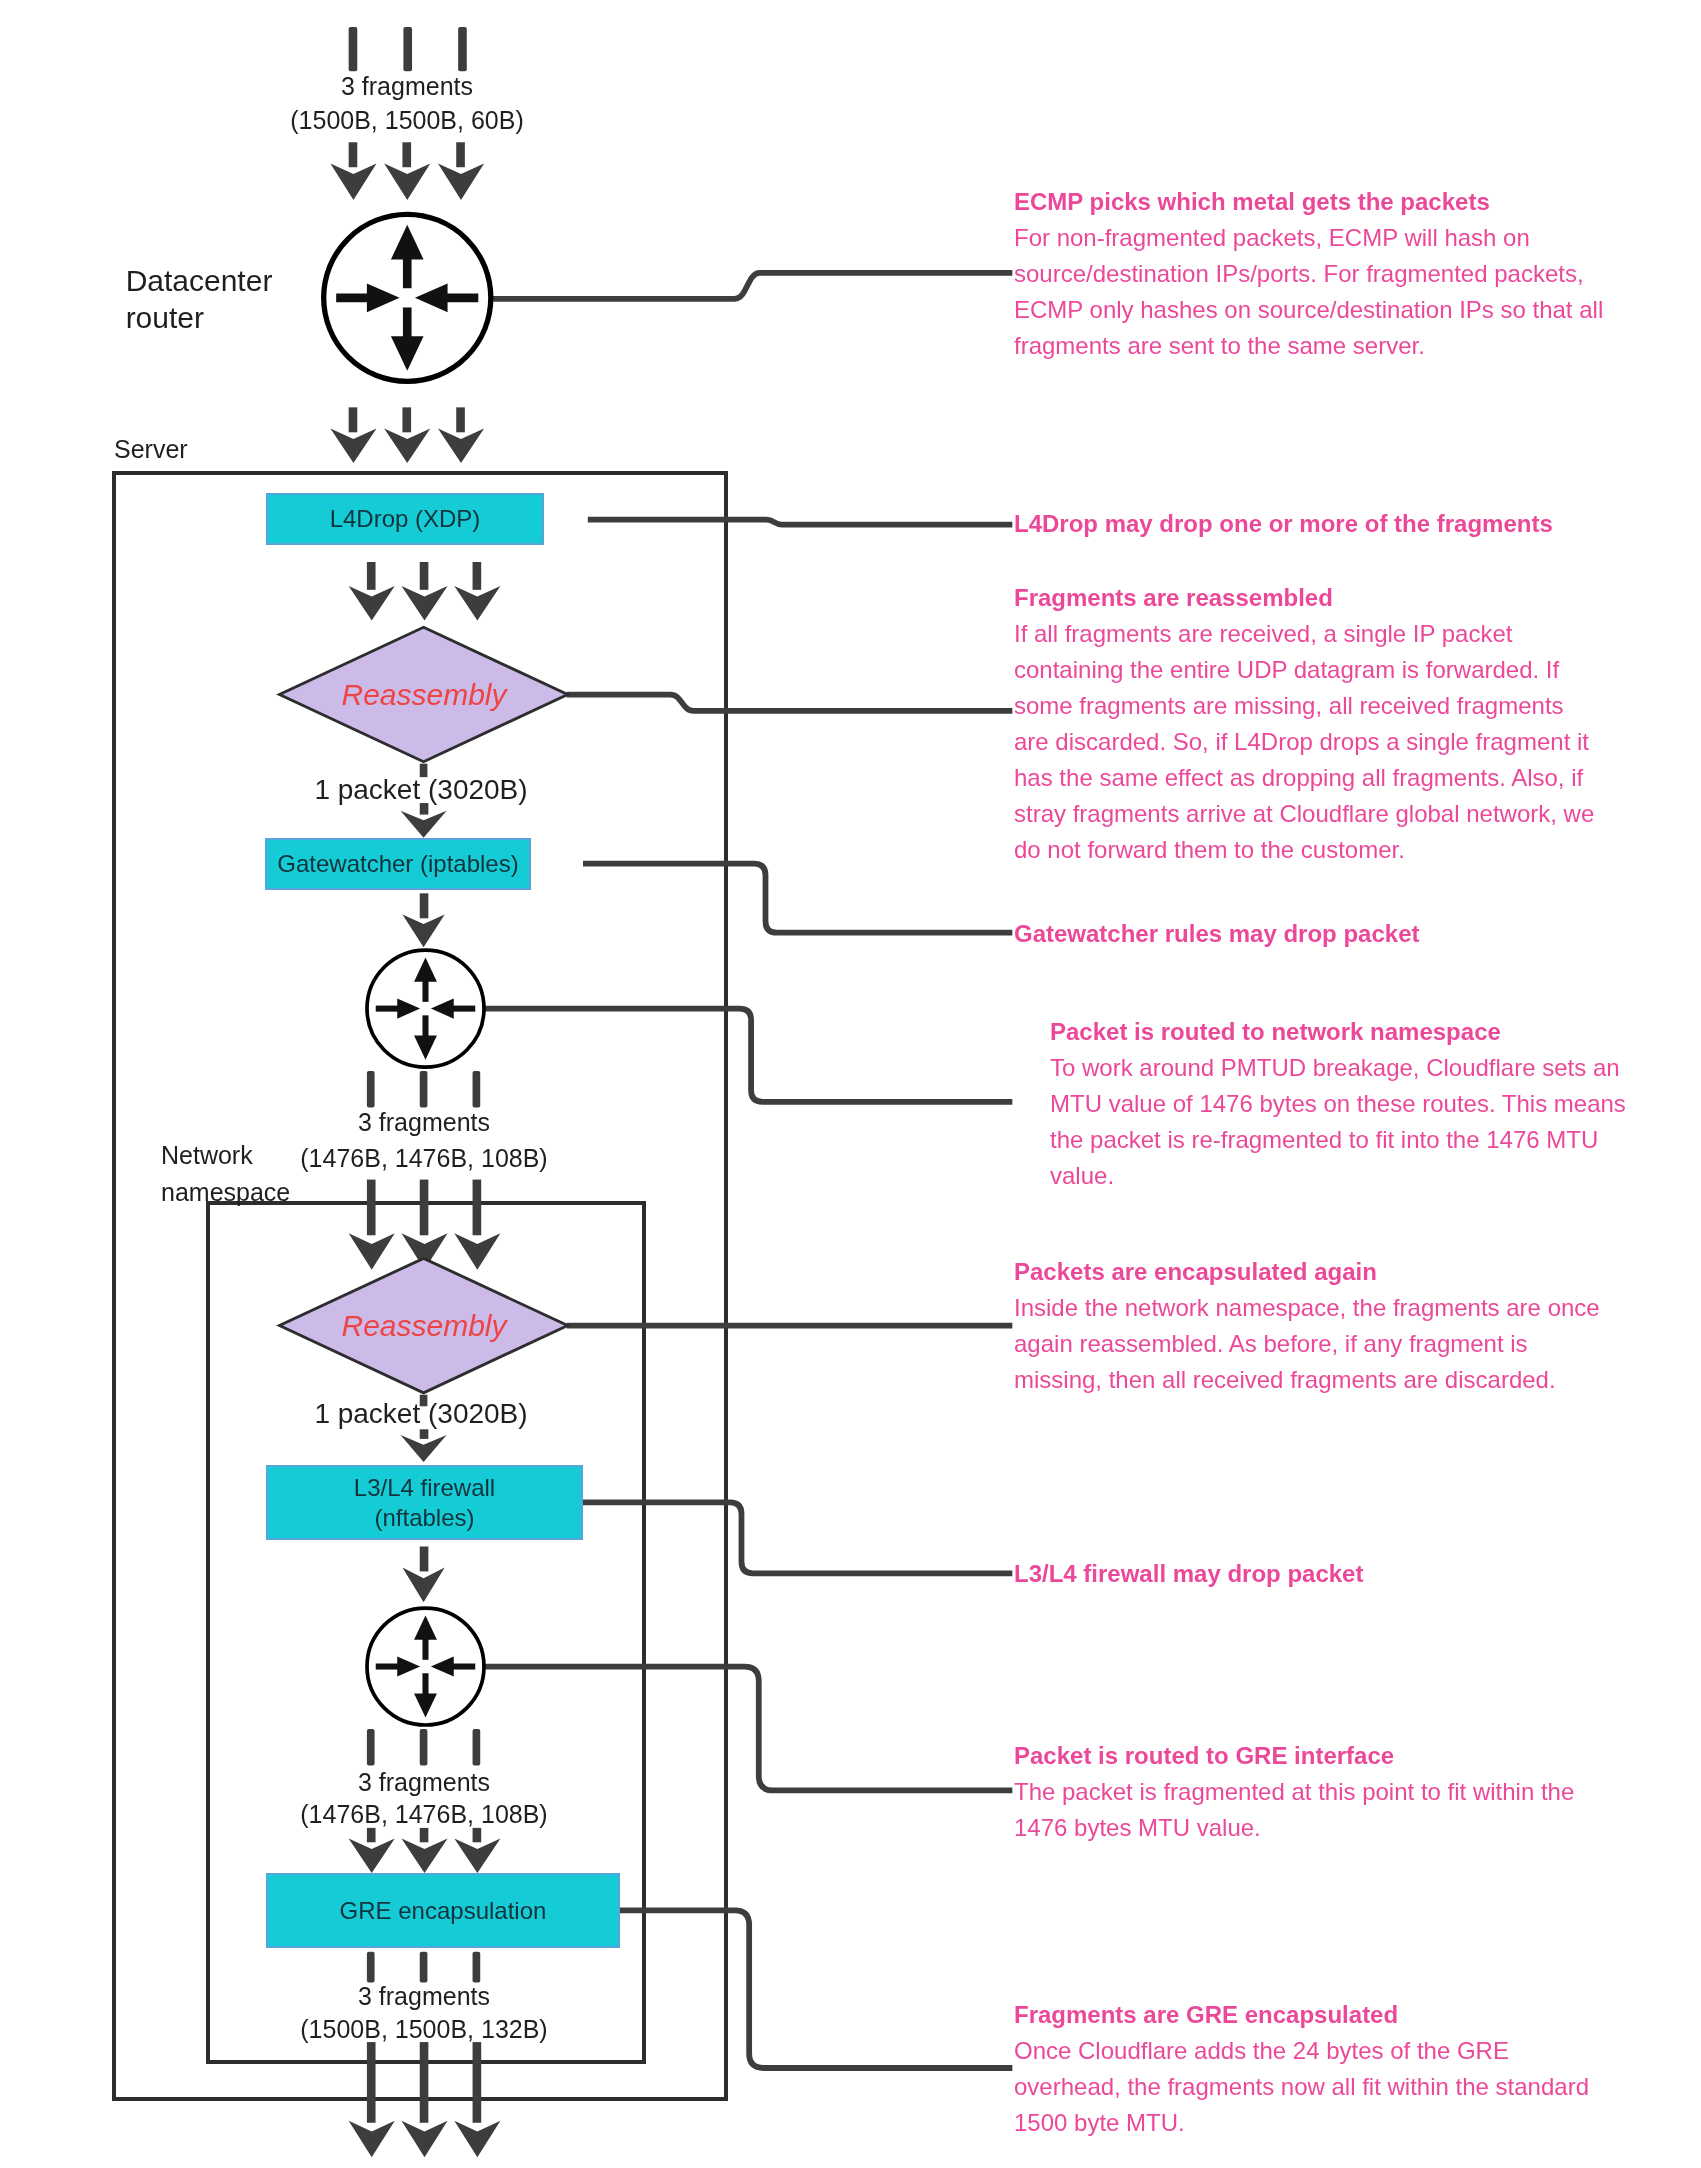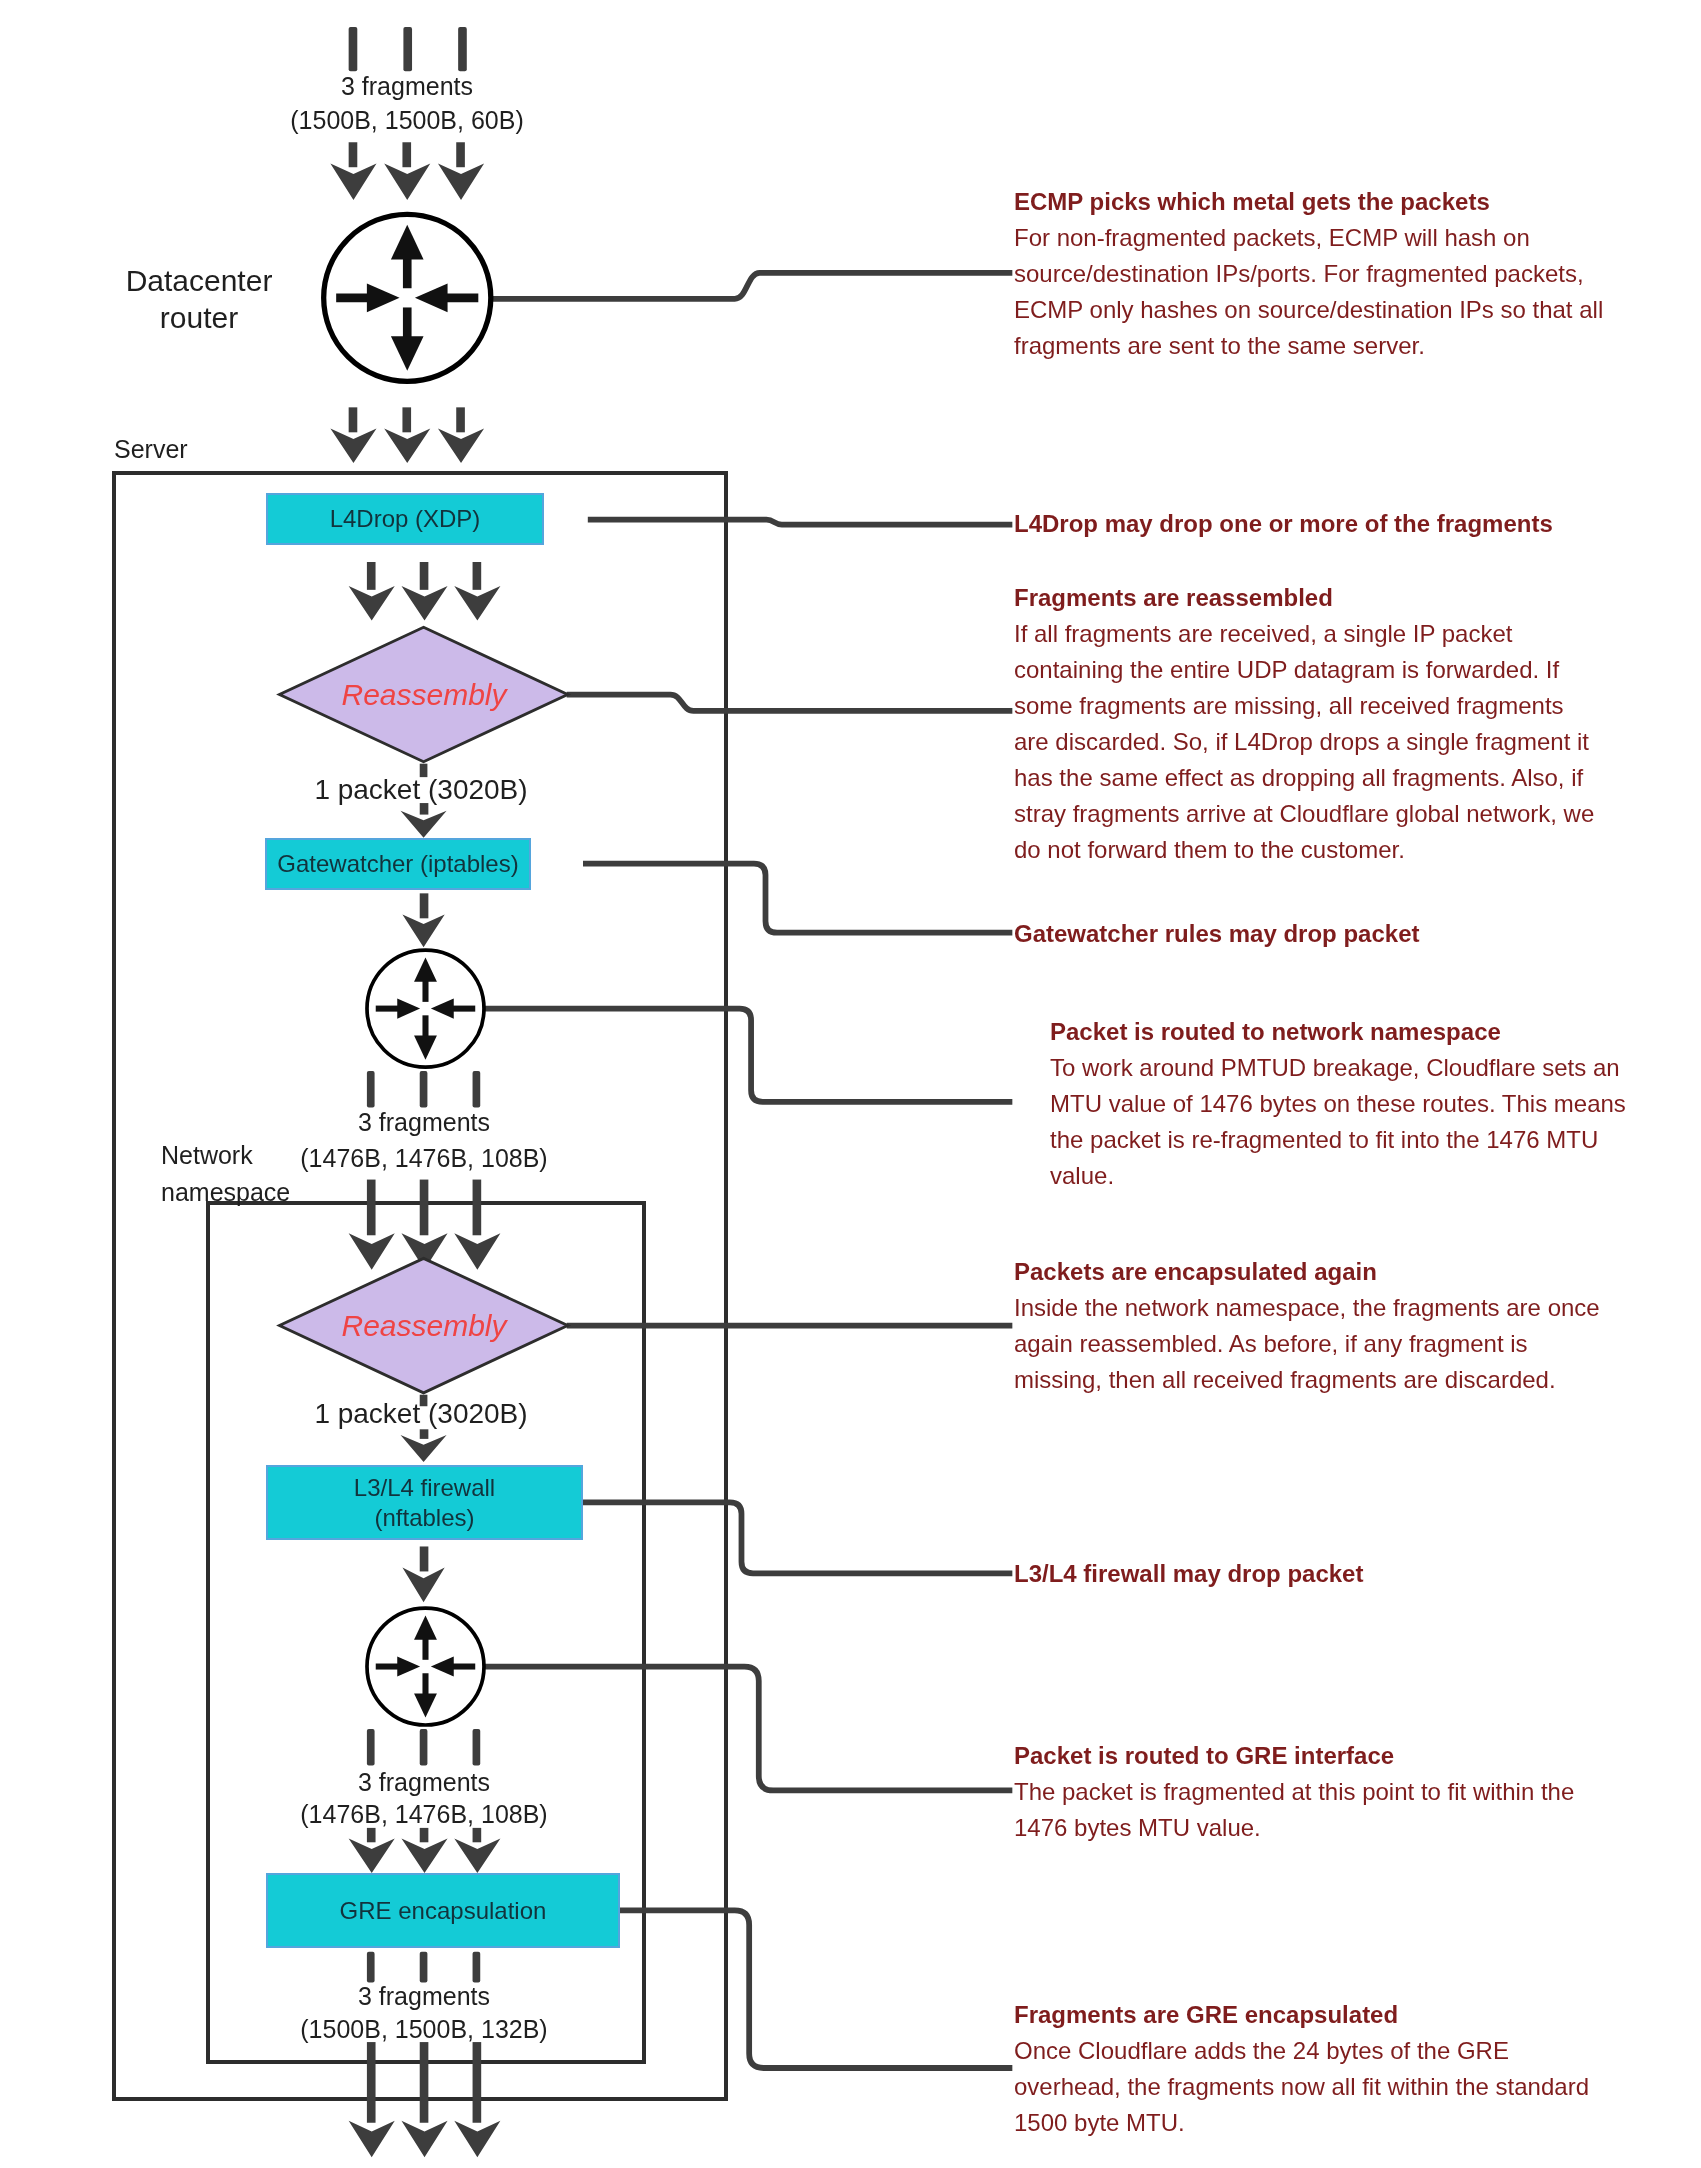--- a/index.html
+++ b/index.html
@@ -5,27 +5,27 @@
   html,body{margin:0;padding:0;background:#ffffff;}
   body{width:1701px;height:2168px;position:relative;font-family:"Liberation Sans",sans-serif;color:#1f1f1f;overflow:hidden;}
   .stage{position:absolute;left:0;top:0;width:1701px;height:2168px;}
   .container-box{position:absolute;border:4.8px solid #2d2d2d;background:transparent;z-index:1;}
   #server-box{left:112px;top:471px;width:608px;height:1622px;}
   #netns-box{left:206px;top:1201px;width:432px;height:855px;}
   svg.layer{position:absolute;left:0;top:0;z-index:2;}
   .node{position:absolute;display:flex;align-items:center;justify-content:center;text-align:center;
         background:#14cbd6;border:2.9px solid #55a5dd;color:#12333c;font-size:24px;line-height:30px;
         white-space:pre-line;z-index:3;box-sizing:border-box;}
-  .lbl{position:absolute;transform:translate(-50%,-50%);text-align:center;white-space:pre-line;z-index:4;}
+  .lbl{position:absolute;transform:translate(-50%,-50%);white-space:pre-line;z-index:4;}
   .lbl-left{position:absolute;white-space:pre-line;z-index:4;}
   .small{font-size:25px;line-height:36px;}
   .big{font-size:30px;line-height:37px;}
   .packet{font-size:28px;}
   .diamond-label{font-size:30px;color:#ef4444;font-style:italic;}
-  .ann{position:absolute;left:1014px;width:687px;font-size:24px;line-height:36px;color:#7f1d1d;z-index:4;}
+  .ann{position:absolute;left:1014px;width:687px;font-size:24px;line-height:36px;color:#ec4899;z-index:4;}
   .ann-title{font-weight:700;white-space:pre-line;}
   .ann-body{white-space:pre-line;}
 </style>
 </head>
 <body>
 
 <div class="stage">
 
   <div id="server-box" class="container-box"></div>
   <div id="netns-box" class="container-box"></div>

